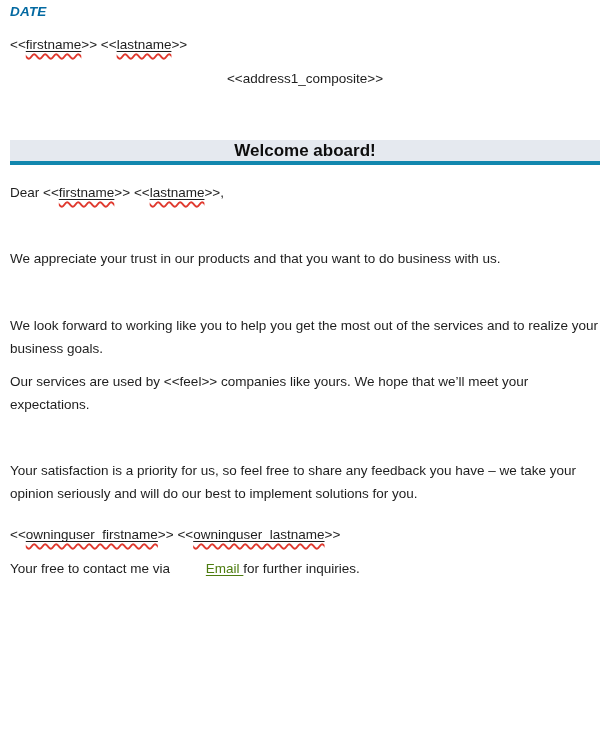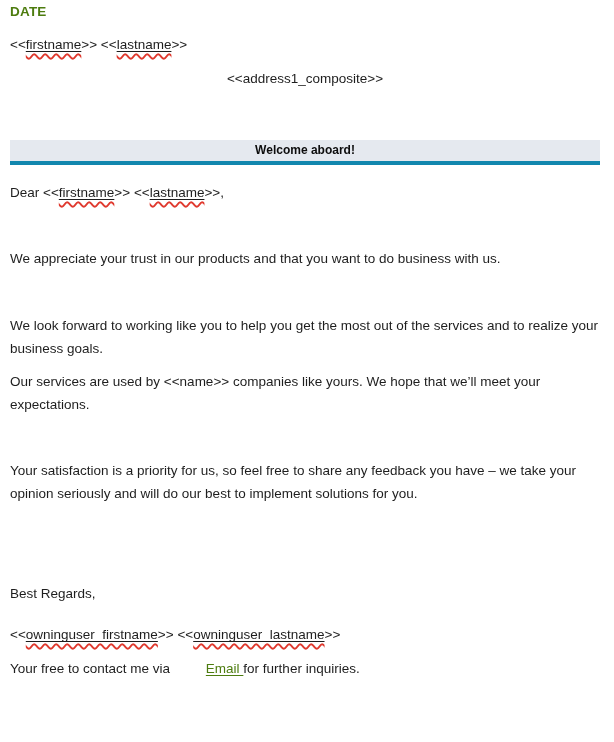--- a/index.html
+++ b/index.html
@@ -6,21 +6,21 @@
   html, body { background: #ffffff; }
   body {
     width: 614px; height: 742px; overflow: hidden;
     font-family: "Liberation Sans", "DejaVu Sans", sans-serif;
     font-size: 13.5px; color: #1e1e1e;
   }
   .doc { padding: 0 14px 0 10px; }
   p, .row { line-height: 23px; }
 
   .top-row { display: flex; justify-content: space-between; align-items: flex-start; }
-  .date { font-weight: 700; color: #4d7c0f; margin-right: 26px; letter-spacing: .2px; }
+  .date { font-weight: 700; color: #0369a1; margin-right: 26px; letter-spacing: .2px; font-style: italic; }
 
   
   .mf { white-space: nowrap; }
   .squig {
     text-decoration: underline wavy #e0392e;
     text-decoration-skip-ink: none;
     text-underline-offset: 4px;
     text-decoration-thickness: 1.5px;
   }
   .uline {
@@ -32,21 +32,21 @@
 
   .p-name    { margin-top: 10px; }
   .p-address { margin-top: 11px; text-align: center; }
 
   .banner {
     margin-top: 50px;
     background: #e5e9ef;
     border-bottom: 4px solid #1287ae;
     text-align: center;
     font-weight: 700;
-    font-size: 12px;
+    font-size: 17px;
     color: #0d0d0d;
     line-height: 21px;
     height: 25px;
   }
 
   .p-greeting     { margin-top: 16px; }
   .p-appreciate   { margin-top: 43px; }
   .p-lookforward  { margin-top: 44px; }
   .p-services     { margin-top: 10px; }
   .p-support      { margin-top: 43px; }
@@ -80,24 +80,23 @@
   <div class="banner">
     <span>Welcome aboard!</span>
   </div>
 
   <p class="p-greeting"><span>Dear </span><span class="mf"><span>&lt;&lt;</span><span class="squig"><span class="uline">firstname</span></span><span>&gt;&gt;</span></span><span> </span><span class="mf"><span>&lt;&lt;</span><span class="squig"><span class="uline">lastname</span></span><span>&gt;&gt;</span></span><span>,</span></p>
 
   <p class="p-appreciate">We appreciate your trust in our products and that you want to do business with us.</p>
 
   <p class="p-lookforward">We look forward to working like you to help you get the most out of the services and to realize your business goals.</p>
 
-  <p class="p-services"><span>Our services are used by </span><span class="mf"><span>&lt;&lt;</span><span>name</span><span>&gt;&gt;</span></span><span> companies like yours. We hope that we’ll meet your expectations.</span></p>
+  <p class="p-services"><span>Our services are used by </span><span class="mf"><span>&lt;&lt;</span><span>feel</span><span>&gt;&gt;</span></span><span> companies like yours. We hope that we’ll meet your expectations.</span></p>
 
 
   <p class="p-satisfaction">Your satisfaction is a priority for us, so feel free to share any feedback you have – we take your opinion seriously and will do our best to implement solutions for you.</p>
 
-  <p class="p-closing">Best Regards,</p>
 
   <p class="p-owner"><span class="mf"><span>&lt;&lt;</span><span class="squig"><span class="uline">owninguser_firstname</span></span><span>&gt;&gt;</span></span><span> </span><span class="mf"><span>&lt;&lt;</span><span class="squig"><span class="uline">owninguser_lastname</span></span><span>&gt;&gt;</span></span></p>
 
   <p class="p-contact"><span>Your free to contact me via </span><a class="email-link">Email </a><span>for further inquiries.</span></p>
 
 </div>
 
 </body></html>

